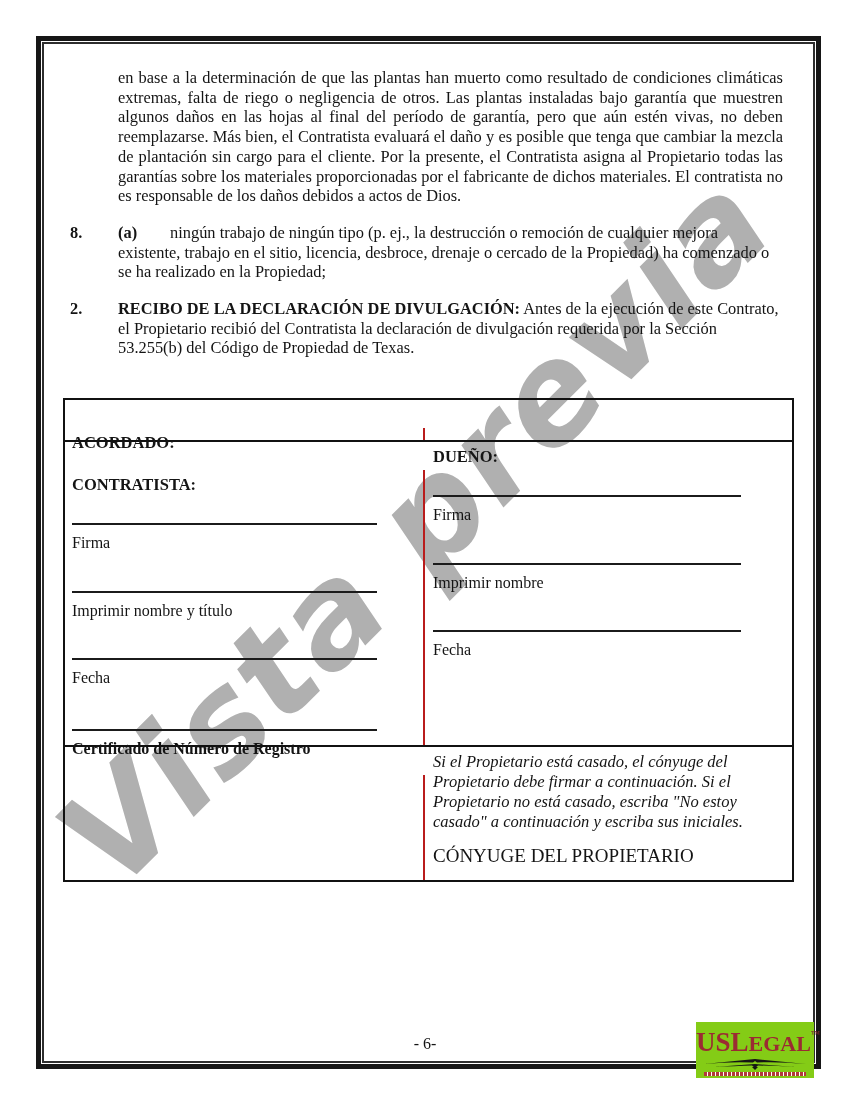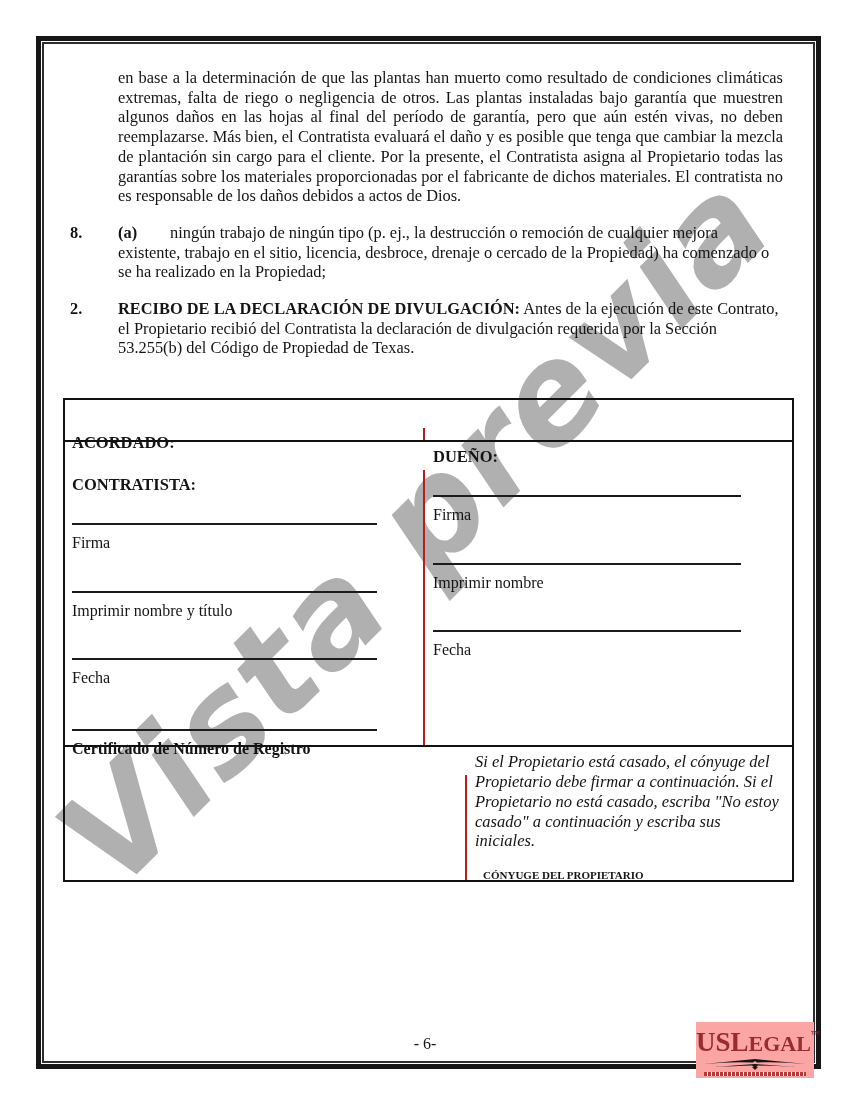--- a/index.html
+++ b/index.html
@@ -35,40 +35,40 @@
   .sub.first { margin-top:0; }
   .sub-marker { font-weight:bold; display:inline-block; min-width:52px; }
   
   .sig-table { margin-left:-7px; width:727px; margin-top:40px; border:2px solid #111; }
   .t-row { display:flex; }
   .t-row.bordered { border-bottom:2px solid #111; }
   .cell-l { width:360px; flex:0 0 360px; border-right:2px solid #b91c1c; padding:5px 8px 0 7px; box-sizing:border-box;margin-top:28px; }
   .cell-r { flex:1; padding:5px 8px 0 8px; box-sizing:border-box; }
   .row-agreed { height:40px; }
   .row-sign { height:303px; }
-  .row-spouse { height:133px;padding-left:42px; }
+  .row-spouse { height:133px; }
   .cell-heading { font-weight:bold; font-size:16.5px; }
   .sig-field { margin-top:38px; }
   .sig-field.gap-first { margin-top:28px; }
   .sig-field.gap-4 { margin-top:41px;font-weight:bold; }
   .sig-field.gap-5 { margin-top:33px; }
   .sig-rule { width:305px; border-top:2px solid #1b1b1b; }
   .cell-r .sig-rule { width:308px; }
   .sig-label { font-size:16px; padding-top:8px; }
   .spouse-note { font-style:italic; font-size:16.5px; line-height:19.8px; max-width:345px; }
-  .spouse-heading { font-weight:bold; margin-top:15px; font-size:11px;margin-left:8px; }
+  .spouse-heading { font-weight:normal; margin-top:15px; font-size:19px; }
   
   .page-num {
     position:absolute; left:0; right:0; top:1035px; text-align:center;
     font-size:16px; z-index:2;
   }
   
   .logo {
     position:absolute; left:696px; top:1022px; width:118px; z-index:5;
-    background:#fca5a5; text-align:center; padding-bottom:2px;
+    background:#84cc16; text-align:center; padding-bottom:2px;
   }
   .logo-brand {
     font-family:"Liberation Serif", serif; font-weight:bold;
     color:#9b2b33; line-height:24px; white-space:nowrap;
   }
   .logo-us { font-size:27px; }
   .logo-egal { font-size:22px; }
   .logo-tm { font-size:9px; vertical-align:14px; color:#7a2a2e; }
   .logo-wings { display:block; margin:0 auto; }
   .logo-bar {

